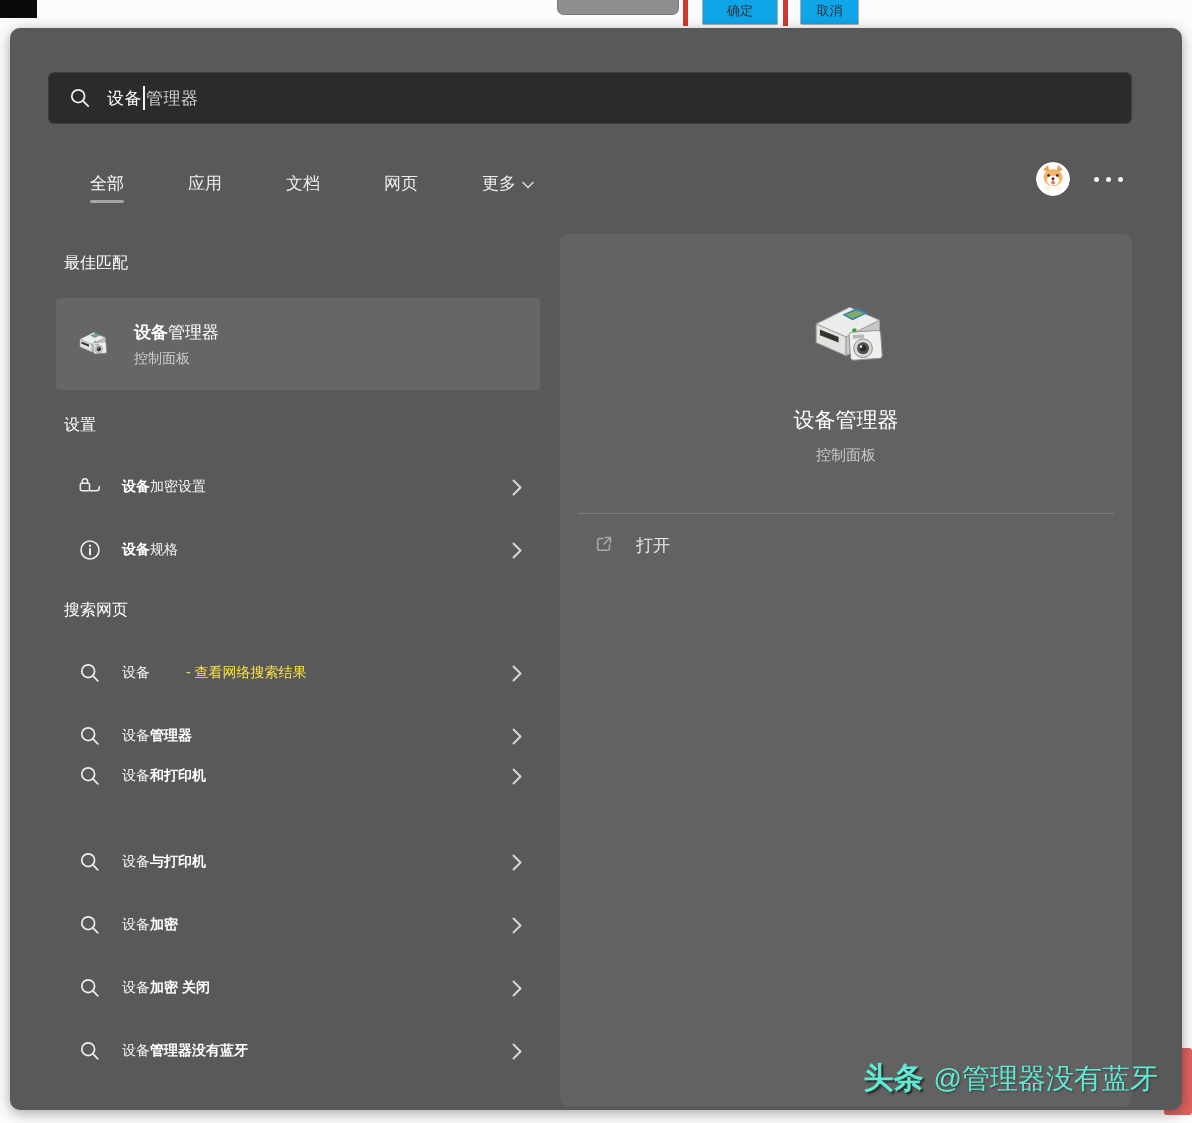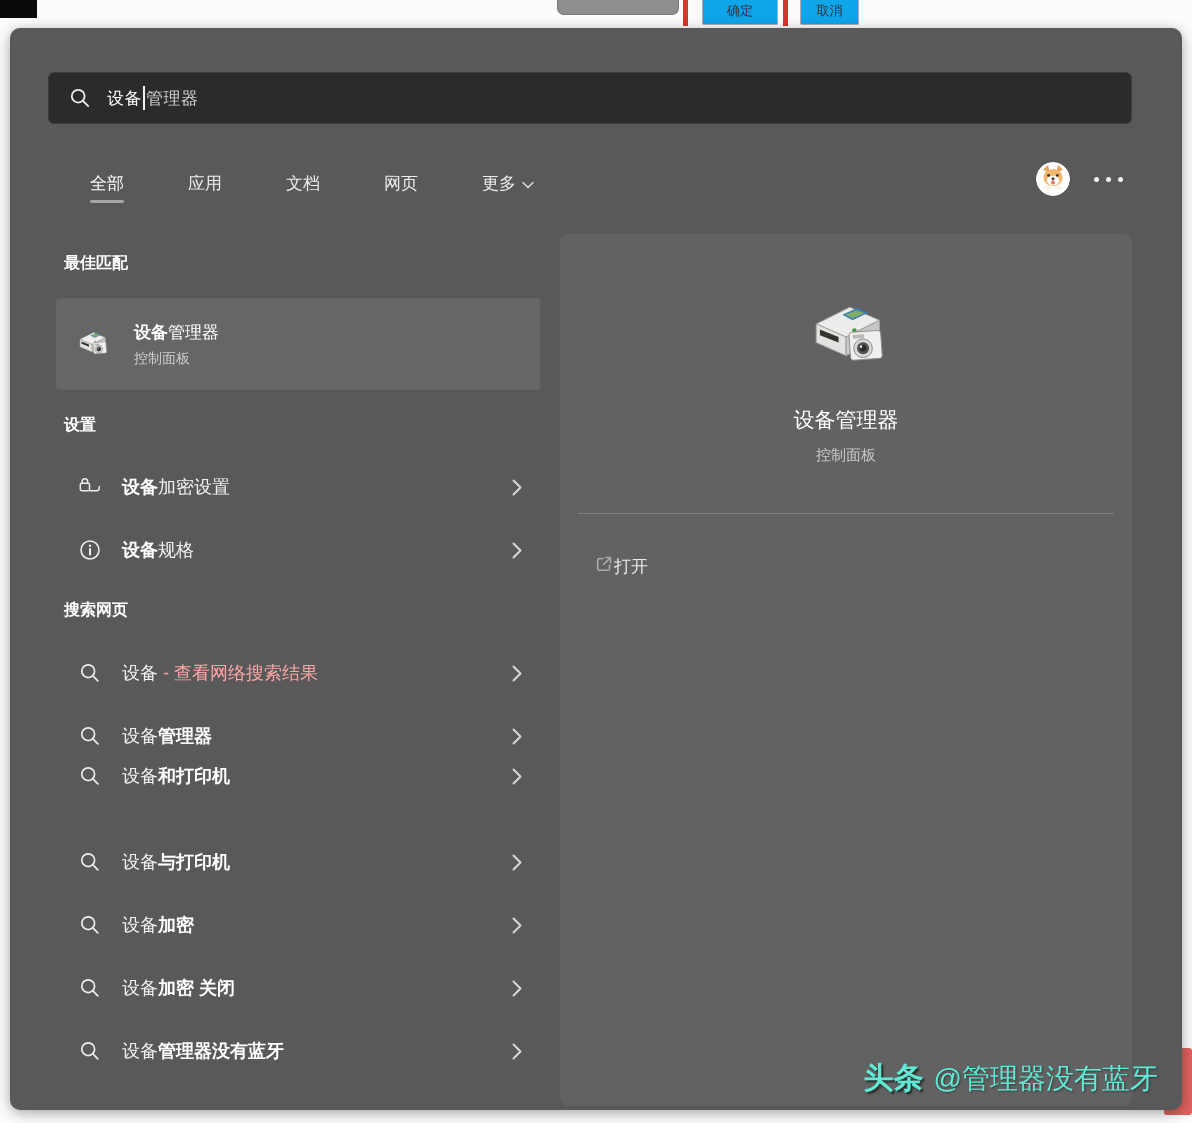--- a/index.html
+++ b/index.html
@@ -39,46 +39,46 @@
   .search-text .suggest{color:#cfcfcf;}
   
   .tabs{position:absolute;left:54px;top:142px;display:flex;gap:36px;font-size:17px;color:#ededed;}
   .tab{position:relative;padding:2px 2px 12px 2px;display:flex;align-items:center;gap:6px;cursor:default;margin-left:24px;}
   .tab.selected{color:#ffffff;}
   .tab.selected .underline{position:absolute;left:2px;right:2px;bottom:4px;height:3px;border-radius:2px;background:#a6a6a6;}
   .avatar{position:absolute;left:1026px;top:134px;width:34px;height:34px;border-radius:50%;overflow:hidden;}
   .ellipsis{position:absolute;left:1082px;top:142px;display:flex;gap:7px;align-items:center;height:18px;padding:0 2px;}
   .ellipsis i{width:5px;height:5px;border-radius:50%;background:#f2f2f2;}
   
-  .sec-h{position:absolute;left:54px;font-size:16px;font-weight:bold;color:#ffffff;}
+  .sec-h{position:absolute;left:54px;font-size:16px;font-weight:normal;color:#ffffff;}
   
   .bm-card{position:absolute;left:46px;top:270px;width:484px;height:92px;background:var(--card-bg);
     border-radius:4px;display:flex;align-items:center;padding-left:18px;box-sizing:border-box;}
   .bm-card .bm-icon{width:36px;display:flex;justify-content:center;}
   .bm-texts{margin-left:24px;}
   .bm-title{font-size:17px;color:#fff;}
   .bm-title .b{font-weight:bold;}
   .bm-sub{font-size:14px;color:#cdcdcd;margin-top:6px;}
   
   .row{position:absolute;left:46px;width:484px;height:52px;display:flex;align-items:center;
     padding:0 18px 0 22px;box-sizing:border-box;border-radius:4px;}
   .row .r-icon{width:24px;display:flex;justify-content:center;margin-right:20px;}
-  .row .r-label{flex:1;font-size:18px;color:#f2f2f2;white-space:nowrap;}
+  .row .r-label{flex:1;font-size:14px;color:#f2f2f2;white-space:nowrap;}
   .row .r-label .b{font-weight:bold;color:#fff;}
-  .row .r-label .dim{color:#fca5a5;}
+  .row .r-label .dim{color:#fde047;margin-left:32px;}
   .row .chev{display:flex;}
   
   .preview{position:absolute;left:550px;top:206px;width:572px;height:872px;background:var(--preview-bg);
     border-radius:8px;display:flex;flex-direction:column;align-items:center;}
   .pv-icon{margin-top:62px;}
   .pv-title{margin-top:24px;font-size:21px;color:#ffffff;}
   .pv-sub{margin-top:12px;font-size:15px;color:#c9c9c9;}
   .pv-divider{position:absolute;left:18px;right:18px;top:279px;height:1px;background:rgba(255,255,255,.18);}
-  .pv-open{position:absolute;left:0;right:16px;top:300px;height:44px;display:flex;align-items:flex-end;
-    padding-left:34px;}
+  .pv-open{position:absolute;left:0;right:16px;top:300px;height:44px;display:flex;align-items:flex-start;
+    padding-left:34px;gap:22px;}
   .pv-open .lbl{font-size:17px;color:#e9e9e9;}
   
   .watermark{position:absolute;right:24px;top:1030px;display:flex;align-items:baseline;gap:10px;color:#5eead4;white-space:nowrap;}
   .watermark .brand{font-size:30px;font-weight:bold;text-shadow:2px 2px 2px rgba(0,0,0,.6);}
   .watermark .handle{font-size:28px;font-weight:500;text-shadow:1px 1px 2px rgba(0,0,0,.4);}
 </style>
 </head>
 <body>
 
 <div class="ts-black"></div>

